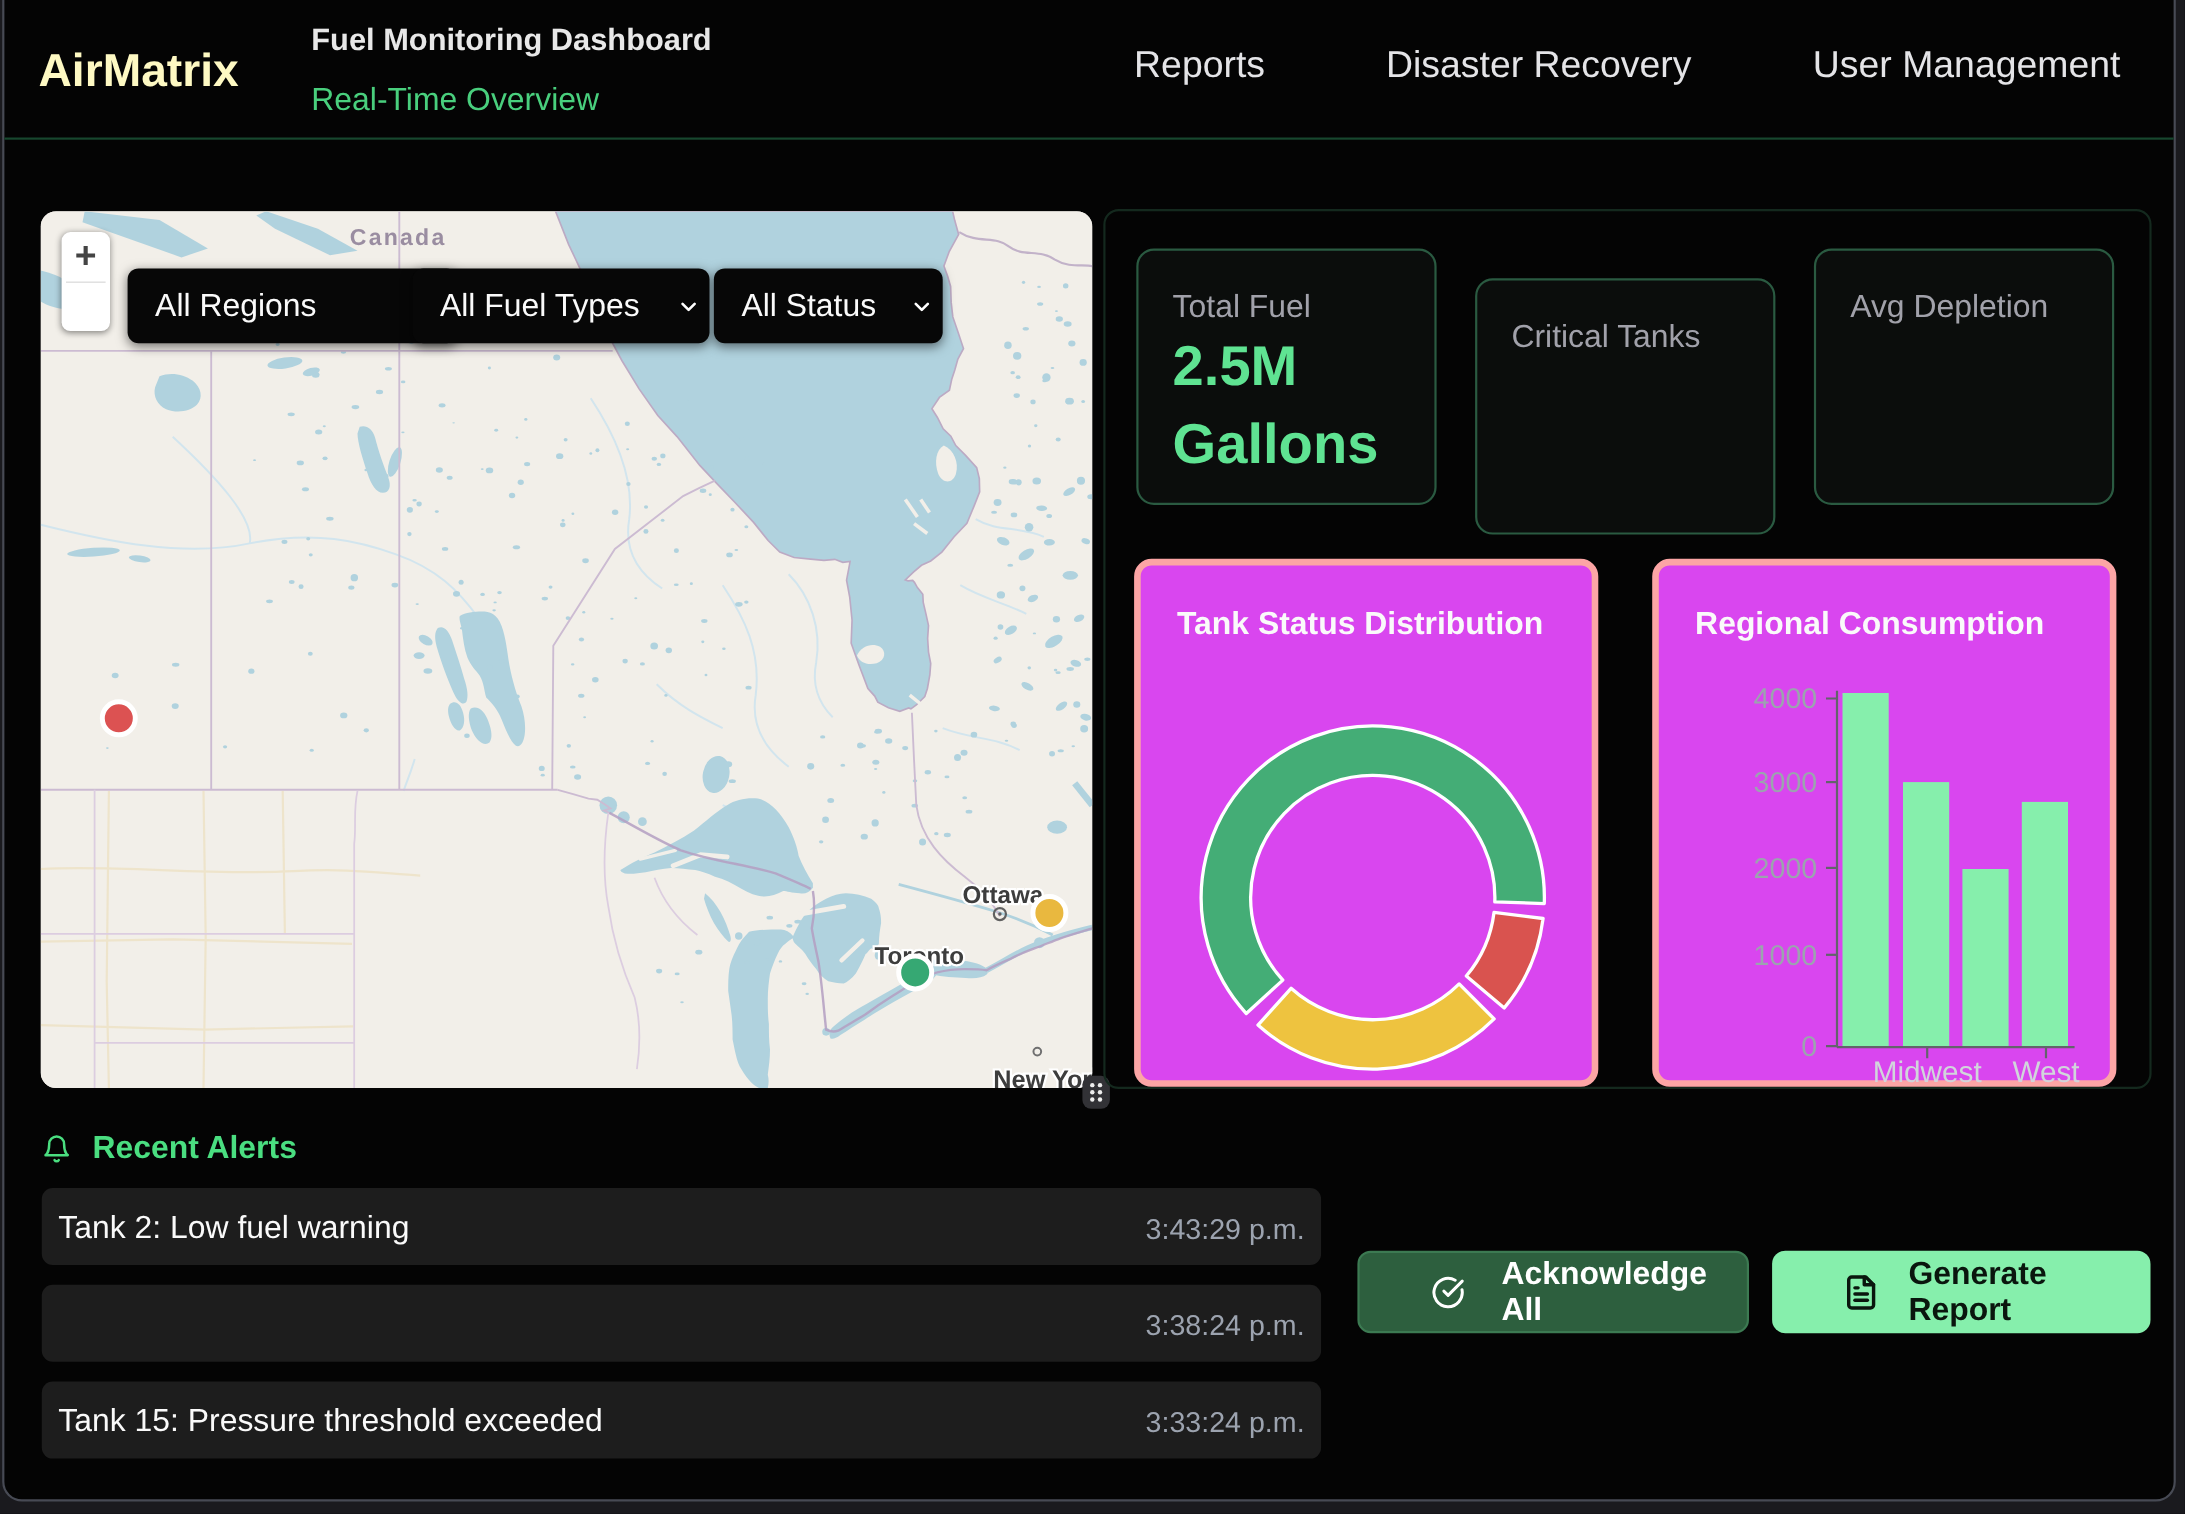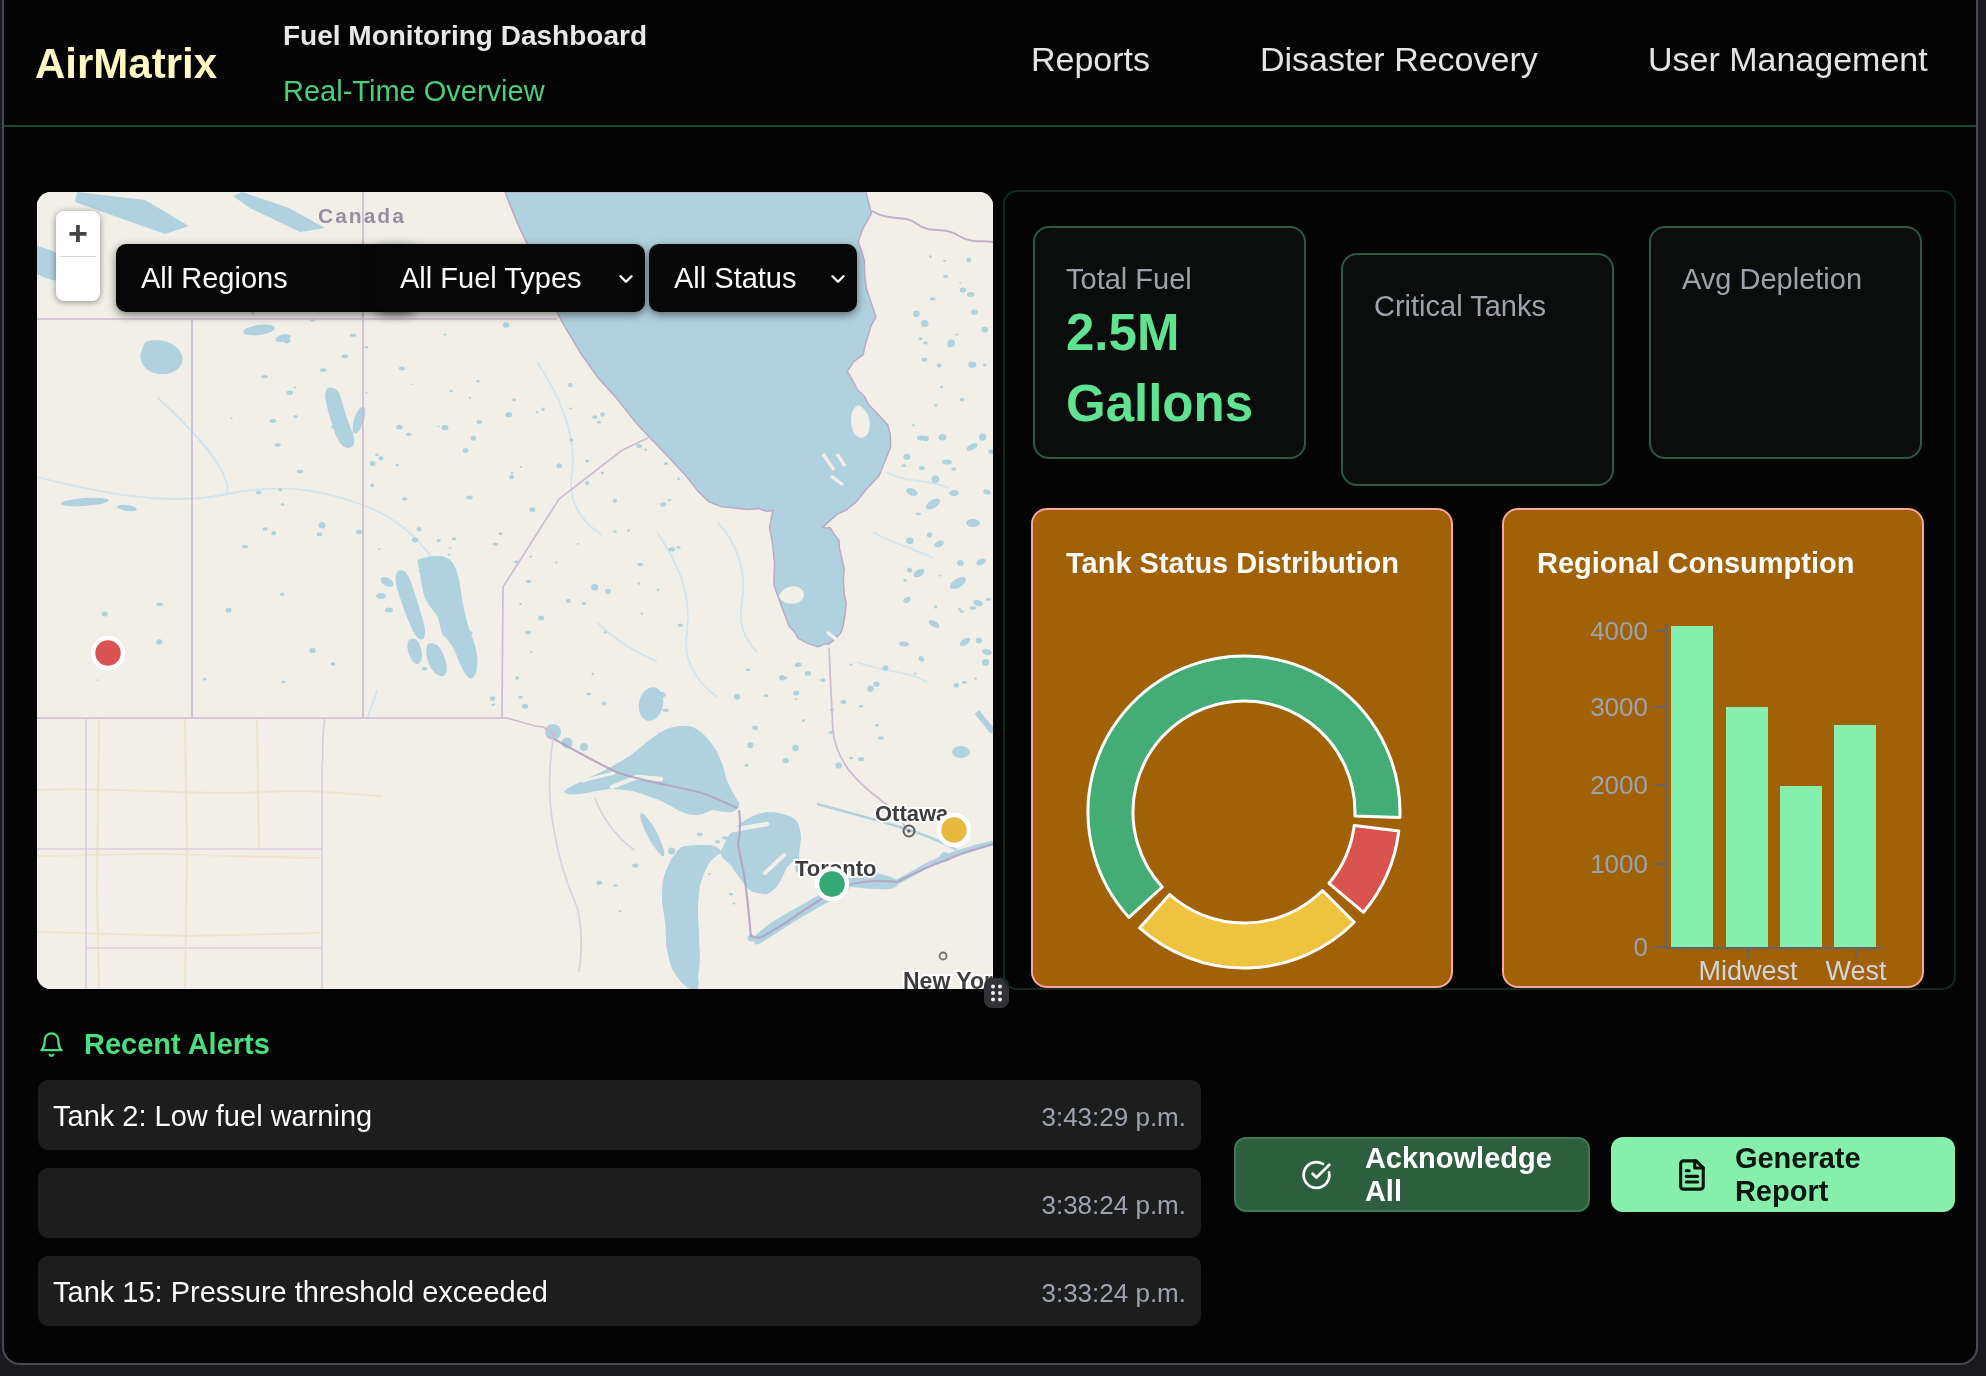--- a/index.html
+++ b/index.html
@@ -19,21 +19,21 @@
   .zoomctl .div { position:absolute; left:4px; top:45px; width:36px; height:1px; background:#d5d5d5; }
   .dd { top:244px; height:68px; background:#070707; border-radius:10px; color:#fafafa; font-size:29px; box-shadow:0 3px 10px rgba(0,0,0,.5); display:flex; align-items:center; }
   .dd span { padding-left:25px; }
   .dd svg { position:absolute; right:8px; top:24px; }
   .grip { left:984px; top:978px; width:25px; height:30px; background:#323236; border-radius:8px; }
   
   .rpanel { left:1003px; top:190px; width:953px; height:800px; border:2px solid #14291e; border-radius:14px; }
   .scard { top:226px; width:273px; height:233px; background:#0b0d0c; border:2px solid #2a5a41; border-radius:16px; padding:35px 0 0 31px; }
   .scard .lbl { font-size:29px; color:#a1a1aa; }
   .scard .val { font-size:51px; font-weight:bold; line-height:71px; margin-top:1px; }
-  .ccard { top:508px; width:422px; height:480px; background:#a16207; border:2px solid #fca5a5; border-radius:16px; }
+  .ccard { top:508px; width:422px; height:480px; background:#d946ef; border:6px solid #fca5a5; border-radius:16px; }
   .ctitle { position:absolute; left:33px; top:37px; font-size:29px; font-weight:bold; color:#fafafa; }
   
   .alerthead { left:84px; top:1028px; font-size:29px; font-weight:bold; color:#4ade80; }
   .arow { left:38px; width:1163px; height:70px; background:#1d1d1d; border-radius:10px; color:#fafafa; font-size:29px; }
   .arow .t { position:absolute; left:15px; top:20px; }
   .arow .tm { position:absolute; right:15px; top:22px; font-size:26px; color:#9ca3af; }
   .btn { top:1137px; height:75px; border-radius:12px; font-weight:bold; font-size:29px; display:flex; align-items:center;padding-left:31px; }
   .ack { left:1234px; width:356px; background:#2d5f3e; border:2px solid #3c7a52; color:#fff; }
   .gen { left:1611px; width:344px; background:#86efac; color:#0a160e; }
 </style>

